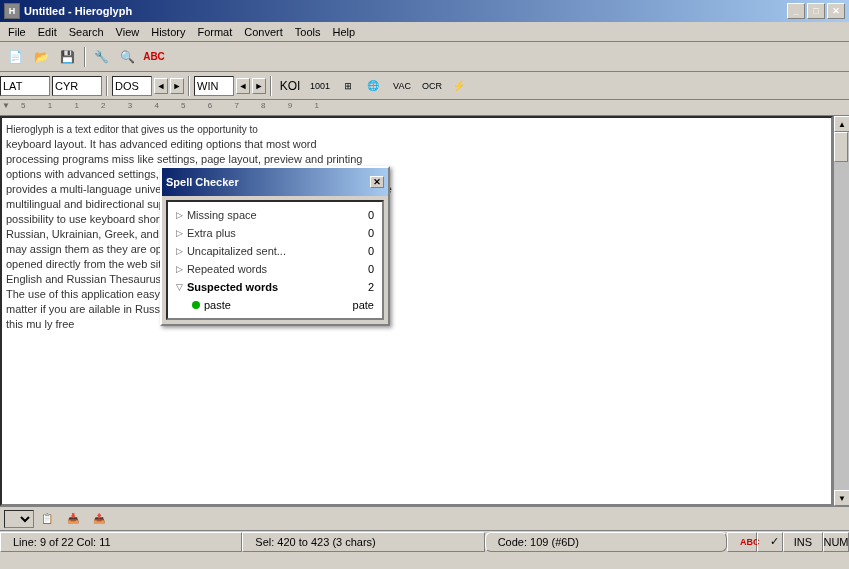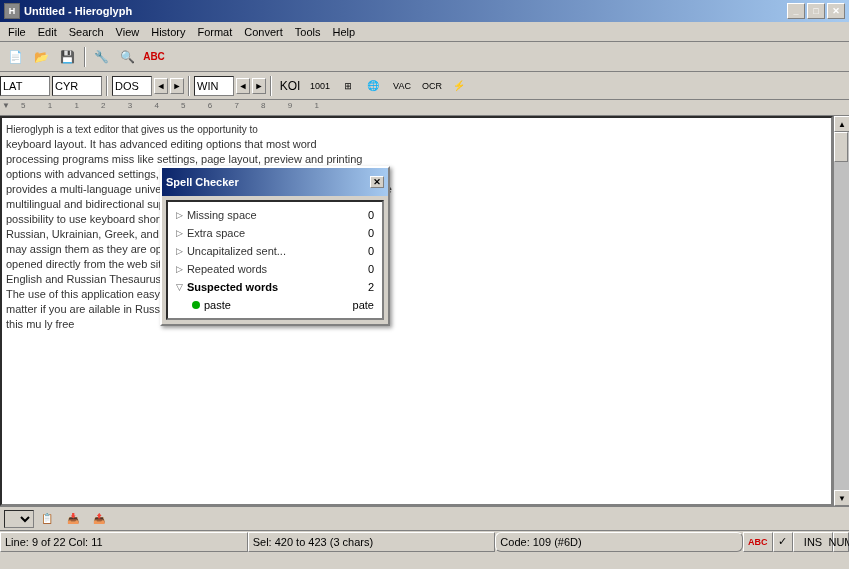--- a/index.html
+++ b/index.html
@@ -165,21 +165,21 @@
       background: #d4d0c8;
       border-top: 1px solid #808080;
       display: flex;
       align-items: center;
       font-size: 11px;
     }
     .status-panel {
       height: 20px;
       border: 1px solid #808080;
       border-top-color: #fff; border-left-color: #fff;
-      padding: 0 4px;
+      padding: 0 12px;
       display: flex; align-items: center;
     }
 
     
     .bottom-toolbar {
       height: 24px;
       background: #d4d0c8;
       border-top: 1px solid #808080;
       display: flex; align-items: center;
       padding: 0 4px; gap: 2px;
@@ -393,21 +393,21 @@
         <div class="spell-item-label">
           <span class="expand-arrow">▷</span>
           <span class="category-normal">Missing space</span>
         </div>
         <span class="spell-item-count">0</span>
       </div>
 
       <div class="spell-item">
         <div class="spell-item-label">
           <span class="expand-arrow">▷</span>
-          <span class="category-normal">Extra space</span>
+          <span class="category-normal">Extra plus</span>
         </div>
         <span class="spell-item-count">0</span>
       </div>
 
       <div class="spell-item">
         <div class="spell-item-label">
           <span class="expand-arrow">▷</span>
           <span class="category-normal">Uncapitalized sent...</span>
         </div>
         <span class="spell-item-count">0</span>

